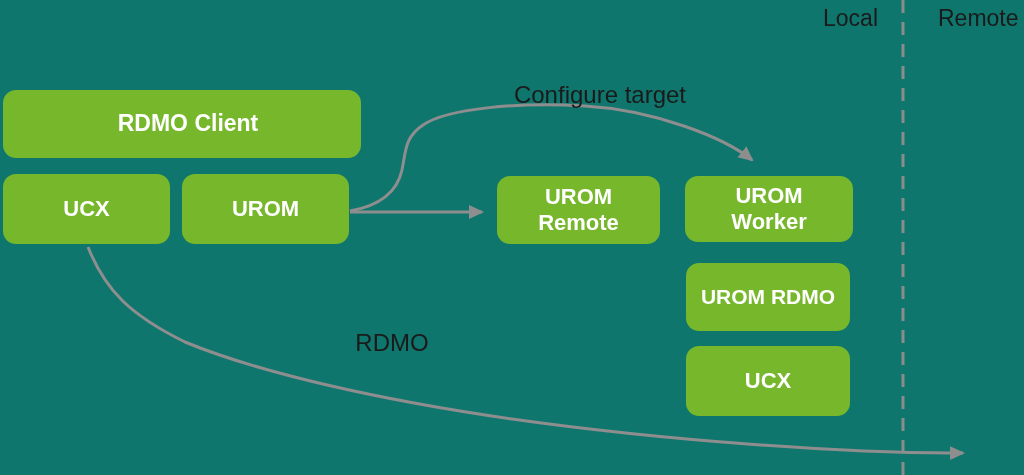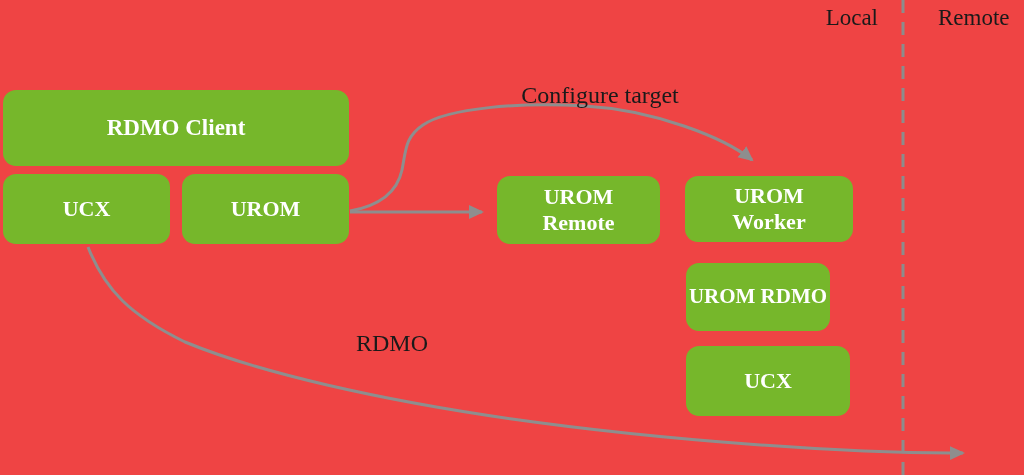--- a/index.html
+++ b/index.html
@@ -1,21 +1,21 @@
 <!DOCTYPE html>
 <html style="--box-green: #76B72B; --box-text: #ffffff; --arrow-gray: #8E8E8E; --dash-gray: #8C8C8C; --label-dark: #1a1a1a;"><head>
 <meta charset="utf-8">
 <style>
   html, body { margin: 0; padding: 0; background: #ffffff; }
   .canvas {
     position: relative;
     width: 1024px;
     height: 475px;
-    background: #ef4444;
-    font-family: Liberation Serif, serif;
+    background: #0f766e;
+    font-family: Liberation Sans, sans-serif;
     overflow: hidden;
   }
   .connector-layer {
     position: absolute;
     left: 0; top: 0;
     width: 1024px; height: 475px;
   }
   .node {
     position: absolute;
     background: var(--box-green, #76B72B);
@@ -75,21 +75,21 @@
   </svg>
 
   <div class="region-label" style="left:778px; top:5px; width:100px; text-align:right;">Local</div>
   <div class="region-label" style="left:938px; top:5px;">Remote</div>
 
   <div class="anno" style="left:500px; top:82px; width:200px; text-align:center;">Configure target</div>
   <div class="anno" style="left:312px; top:330px; width:160px; text-align:center;">
     <div>RDMO</div>
   </div>
 
-  <div class="node big-label" style="left:3px; top:90px; width:346px; height:76px;">
+  <div class="node big-label" style="left:3px; top:90px; width:346px; height:68px;padding-left:12px;">
     <div>RDMO Client</div>
   </div>
 
   <div class="node" style="left:3px; top:174px; width:167px; height:70px;">
     <div>UCX</div>
   </div>
 
   <div class="node" style="left:182px; top:174px; width:167px; height:70px;">
     <div>UROM</div>
   </div>
@@ -97,21 +97,21 @@
   <div class="node" style="left:497px; top:176px; width:163px; height:68px;">
     <div>UROM</div>
     <div>Remote</div>
   </div>
 
   <div class="node" style="left:685px; top:176px; width:168px; height:66px;">
     <div>UROM</div>
     <div>Worker</div>
   </div>
 
-  <div class="node" style="left:686px; top:263px; width:144px; height:68px; font-size:21px;">
+  <div class="node" style="left:686px; top:263px; width:164px; height:68px; font-size:21px;">
     <div>UROM RDMO</div>
   </div>
 
   <div class="node" style="left:686px; top:346px; width:164px; height:70px;">
     <div>UCX</div>
   </div>
 
 </div>
 
 </body></html>

